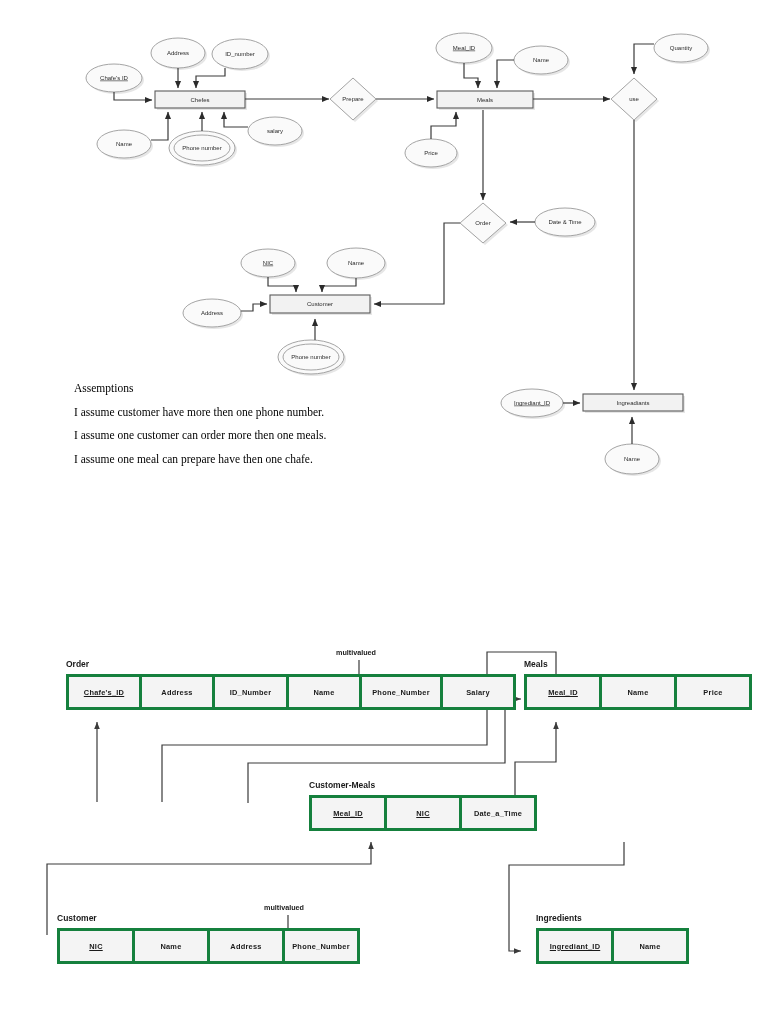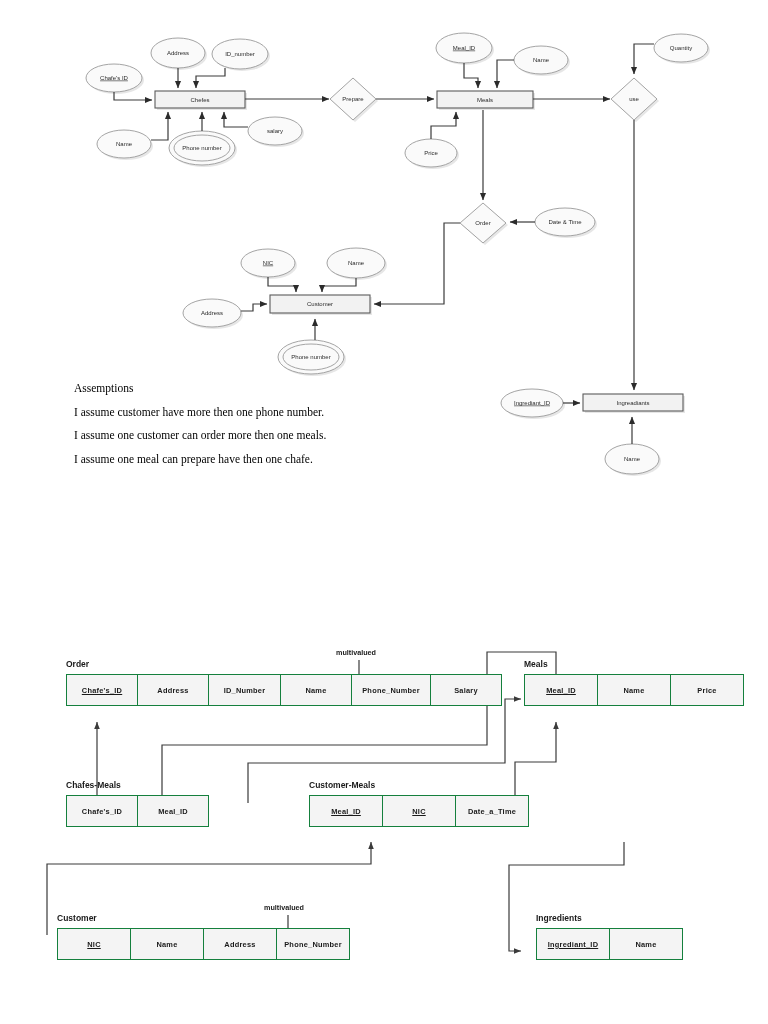--- a/index.html
+++ b/index.html
@@ -111,21 +111,21 @@
     color: #1a1a1a;
     margin-bottom: 5px;
     white-space: nowrap;
   }
   table.rel {
     border-collapse: collapse;
     table-layout: fixed;
     background: #f4f4f4;
   }
   table.rel td {
-    border: 1px solid #15803d;
+    border: 3px solid #15803d;
     background: #f4f4f4;
     text-align: center;
     vertical-align: middle;
     height: 30px;
     font-family: "Liberation Sans", sans-serif;
     font-size: 7.4px;
     font-weight: bold;
     color: #1a1a1a;
     letter-spacing: 0.25px;
     white-space: nowrap;
@@ -386,31 +386,20 @@
       <tbody>
           <tr>
         <td class="pk" style="width:66px"><span>Meal_ID</span></td>
         <td style="width:66px"><span>Name</span></td>
         <td style="width:66px"><span>Price</span></td>
       </tr>
     </tbody>
       </table>
   </div>
 
-  <div class="schema-group" style="left:66px; top:780px;">
-    <div class="tbl-title">Chafes-Meals</div>
-    <table class="rel">
-      <tbody>
-          <tr>
-        <td style="width:64px"><span>Chafe's_ID</span></td>
-        <td style="width:64px"><span>Meal_ID</span></td>
-      </tr>
-    </tbody>
-      </table>
-  </div>
 
   <div class="schema-group" style="left:263px; top:780px;margin-left:46px;">
     <div class="tbl-title">Customer-Meals</div>
     <table class="rel">
       <tbody>
           <tr>
         <td class="pk" style="width:66px"><span>Meal_ID</span></td>
         <td class="pk" style="width:66px"><span>NIC</span></td>
         <td style="width:66px"><span>Date_a_Time</span></td>
       </tr>

